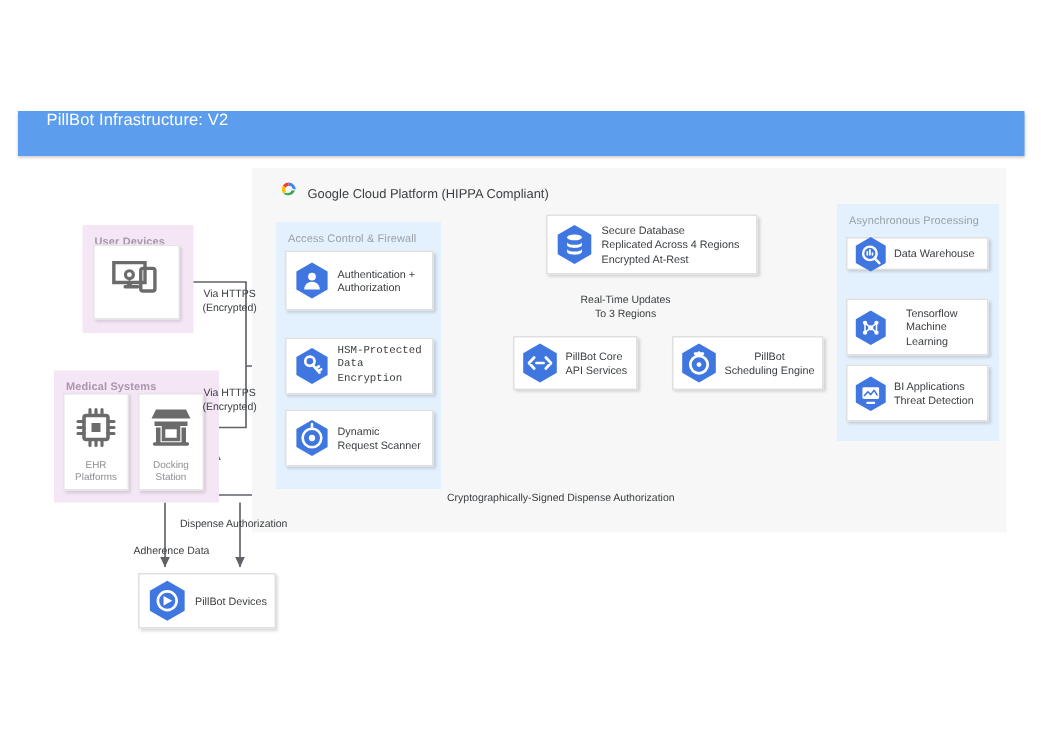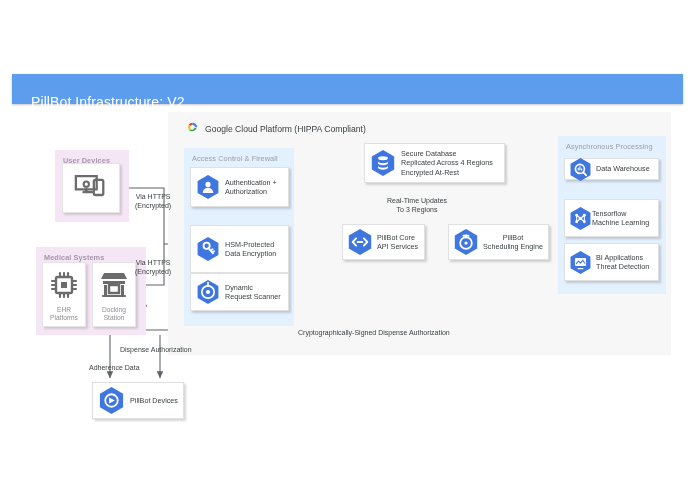--- a/index.html
+++ b/index.html
@@ -9,22 +9,22 @@
     overflow:hidden;position:relative;
   }
   #canvas{position:absolute;inset:0;width:695px;height:494px;}
 
   
   .title-bar{
     position:absolute;left:12px;top:74px;width:671px;height:30px;
     background:#5c9ded;box-shadow:0 1px 2px rgba(0,0,0,.22);
   }
   .title-bar span{
-    position:absolute;left:19px;top:20px;
-    font-size:14px;color:#ffffff;letter-spacing:.1px;
+    position:absolute;left:19px;top:0;
+    font-size:11px;color:#ffffff;letter-spacing:.1px;
   }
 
   
   .gcp-panel{
     position:absolute;left:168px;top:112px;width:503px;height:243px;
     background:#f7f7f7;
   }
   .gcp-header{
     position:absolute;left:186px;top:120px;display:flex;align-items:center;gap:6px;
   }
@@ -51,29 +51,29 @@
     box-shadow:1.5px 1.5px 2px rgba(0,0,0,.16);
     display:flex;align-items:center;box-sizing:border-box;
   }
   .node .txt{
     font-size:7.2px;color:#3c4043;line-height:1.32;white-space:pre-line;
   }
   .node .ico{flex:0 0 auto;display:flex;align-items:center;justify-content:center;}
 
   
   #n-auth   {left:190px;top:167px;width:99px;height:40px;padding-left:5px;gap:5px;}
-  #n-hsm    {left:190px;top:225px;width:99px;height:48px;padding-left:5px;gap:5px;}
+  #n-hsm    {left:190px;top:225px;width:99px;height:38px;padding-left:5px;gap:5px;font-family:Liberation Mono, monospace;}
   #n-scan   {left:190px;top:273px;width:99px;height:38px;padding-left:5px;gap:5px;}
   
   #n-api    {left:310px;top:224px;width:83px;height:36px;padding-left:4px;gap:4px;margin-left:32px;}
   #n-sched  {left:448px;top:224px;width:101px;height:36px;padding-left:4px;gap:4px;text-align:center;}
   #n-db     {left:364px;top:143px;width:141px;height:40px;padding-left:5px;gap:5px;}
   
   #n-dw     {left:564px;top:158px;width:95px;height:22px;padding-left:4px;gap:4px;}
-  #n-tf     {left:564px;top:199px;width:95px;height:38px;padding-left:4px;gap:0;}
+  #n-tf     {left:564px;top:199px;width:95px;height:38px;padding-left:4px;gap:12px;}
   #n-bi     {left:564px;top:243px;width:95px;height:38px;padding-left:4px;gap:4px;}
   
   #n-pillbot{left:92px;top:382px;width:92px;height:37px;padding-left:5px;gap:5px;}
 
   
   .icard{
     position:absolute;background:#ffffff;border:1px solid #e4e4e4;
     box-shadow:1.5px 1.5px 2px rgba(0,0,0,.14);
     box-sizing:border-box;display:flex;flex-direction:column;
     align-items:center;justify-content:flex-start;

